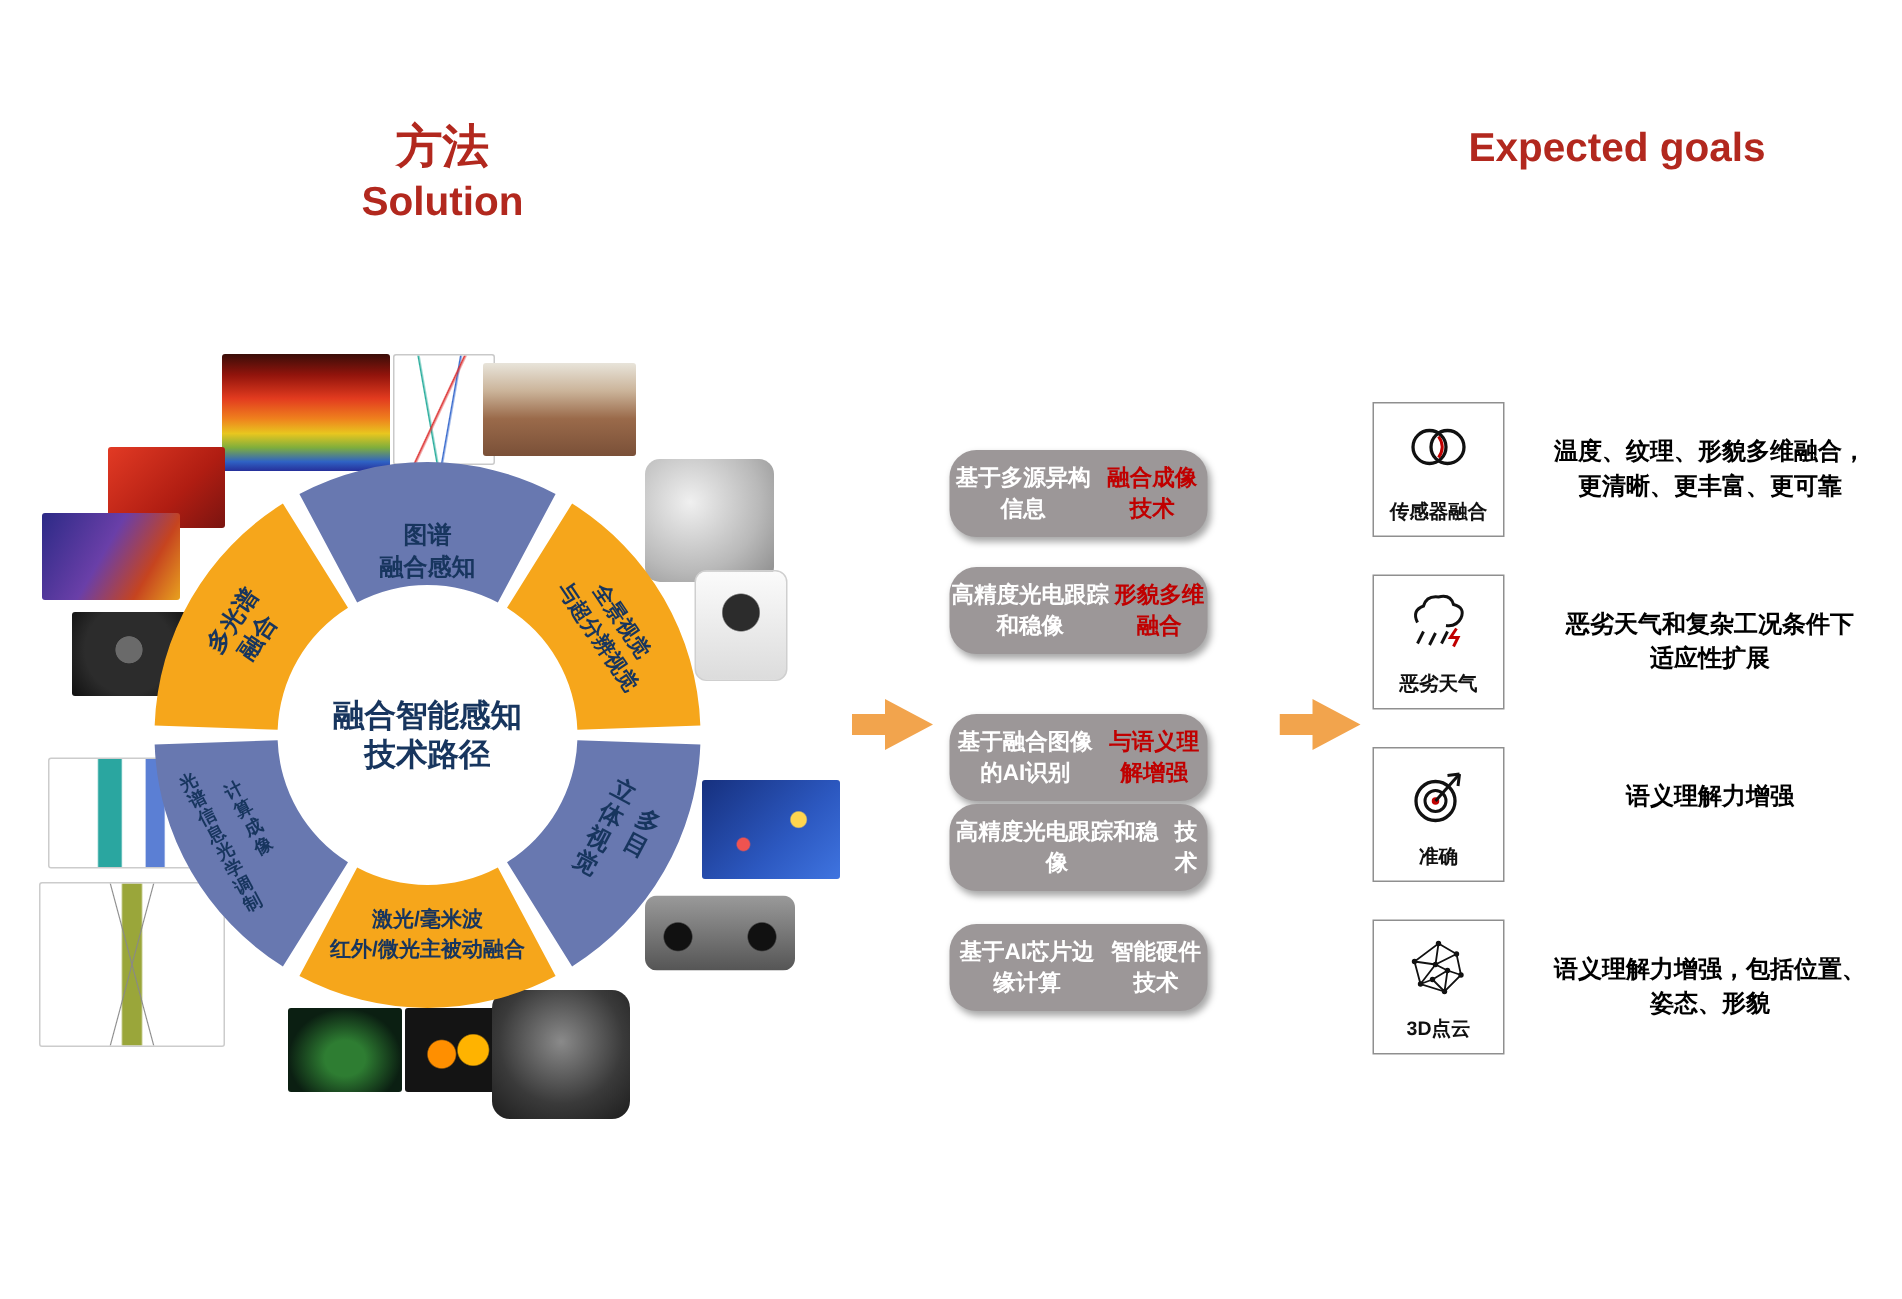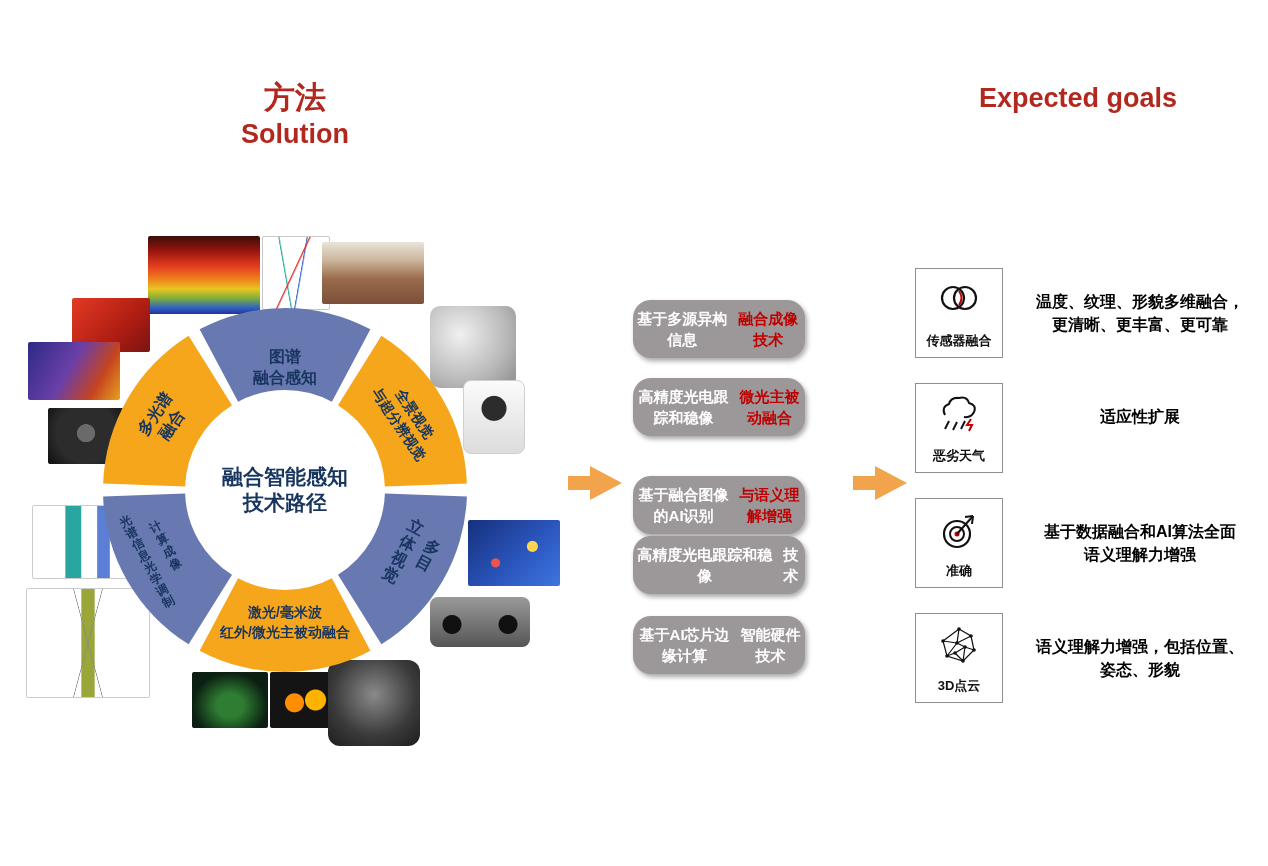--- a/index.html
+++ b/index.html
@@ -160,21 +160,21 @@
   <svg class="flow-arrow" style="left:853px; top:462px;" width="56" height="42" viewBox="0 0 56 42">
     <polygon points="0,14 22,14 22,4 54,21 22,38 22,28 0,28" fill="#F2A44D"></polygon>
   </svg>
 
   <div class="rbox" style="top:300px;">
     <div>基于多源异构信息</div>
     <div class="red">融合成像技术</div>
   </div>
   <div class="rbox" style="top:378px;">
     <div>高精度光电跟踪和稳像</div>
-    <div class="red">微光主被动融合</div>
+    <div class="red">形貌多维融合</div>
   </div>
   <div class="rbox" style="top:476px;">
     <div>基于融合图像的AI识别</div>
     <div class="red">与语义理解增强</div>
   </div>
   <div class="rbox" style="top:536px;">
     <div>高精度光电跟踪和稳像</div>
     <div>技术</div>
   </div>
   <div class="rbox" style="top:616px;">
@@ -229,24 +229,24 @@
       </g>
     </svg>
     <div class="glabel">3D点云</div>
   </div>
 
   <div class="gdesc" style="top:290px;">
     <div>温度、纹理、形貌多维融合，</div>
     <div>更清晰、更丰富、更可靠</div>
   </div>
   <div class="gdesc" style="top:405px;">
+    <div>恶劣天气和复杂工况条件下</div>
     <div>适应性扩展</div>
   </div>
   <div class="gdesc" style="top:520px;">
-    <div>基于数据融合和AI算法全面</div>
     <div>语义理解力增强</div>
   </div>
   <div class="gdesc" style="top:635px;">
     <div>语义理解力增强，包括位置、</div>
     <div>姿态、形貌</div>
   </div>
 
 </div>
 
 </body></html>

